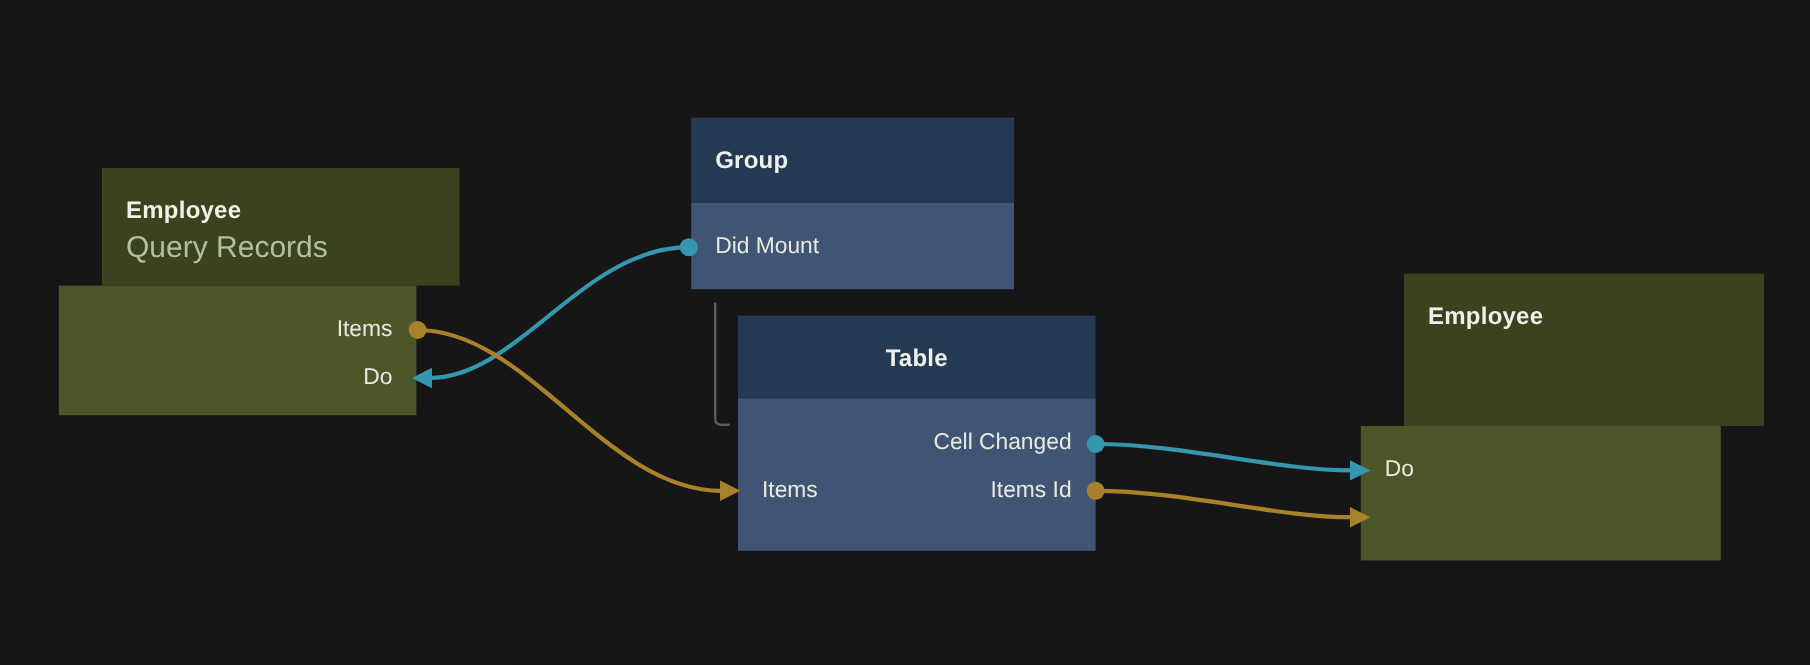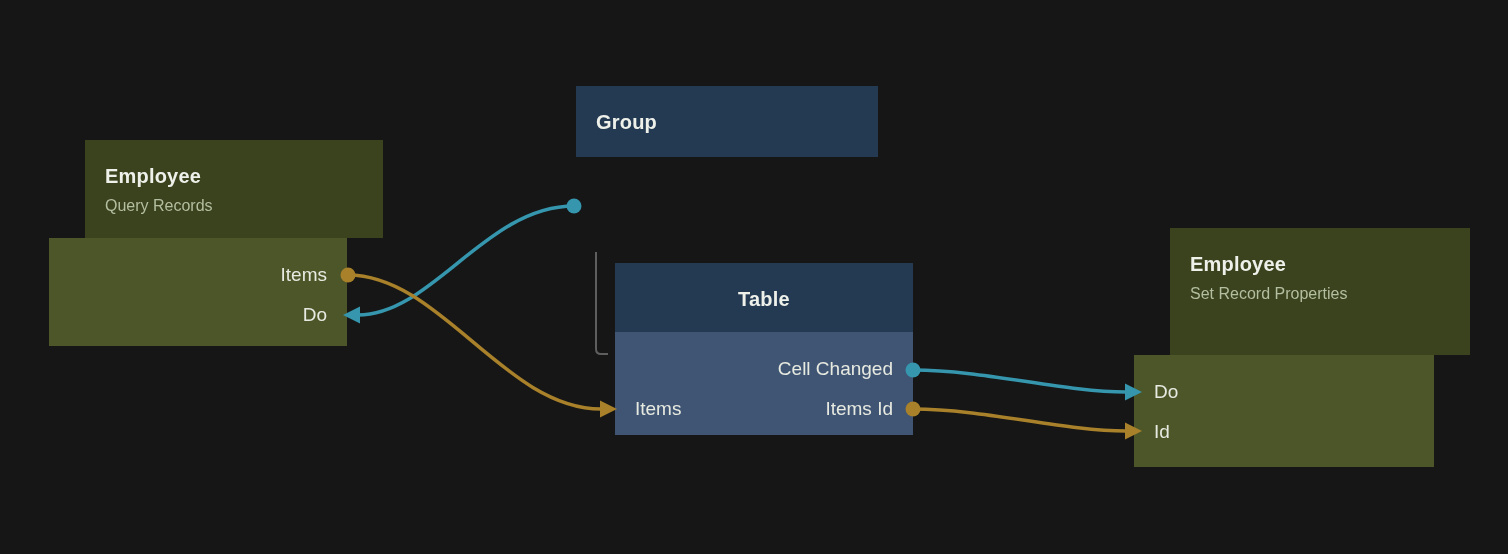--- a/index.html
+++ b/index.html
@@ -16,21 +16,21 @@
   .node-body   { box-sizing: border-box; padding: 17px 20px 0 20px; width: 100%; }
   .green .node-header { background: var(--green-header, #3a431e); margin-left: 36px; }
   .green .node-body   { background: var(--green-body, #4d5629); }
   .blue  .node-header { background: var(--blue-header, #243a53); }
   .blue  .node-body   { background: var(--blue-body, #405573); }
   .node-title {
     font-size: 20px; font-weight: 700; line-height: 30px;
     color: var(--title-text, #eef0ea); letter-spacing: 0.2px;
   }
   .node-subtitle {
-    font-size: 16px; font-weight: 400; line-height: 30px;
+    font-size: 25px; font-weight: 400; line-height: 30px;
     color: var(--subtitle-text, #b4bea0);
   }
   .node-subtitle.wrap { max-width: 175px; }
   .port-row { height: 40px; line-height: 40px; font-size: 19px; color: var(--port-text, #e7eae1); }
   .align-right { text-align: right; }
   .split { display: flex; justify-content: space-between; }
   svg.connections { position: absolute; left: 0; top: 0; pointer-events: none; }
   .wire { fill: none; stroke-width: 3.5; stroke-linecap: round; }
   .wire.teal   { stroke: var(--wire-teal, #3596ae); }
   .wire.orange { stroke: var(--wire-orange, #a8812a); }
@@ -51,52 +51,53 @@
     <div class="node-body" style="height:108px;">
       <div class="port-row align-right">
         <span class="port-label">Items</span>
       </div>
       <div class="port-row align-right">
         <span class="port-label">Do</span>
       </div>
     </div>
   </div>
 
-  <div class="node blue" style="left:576px; top:86px; width:302px;border-radius:12px;">
+  <div class="node blue" style="left:576px; top:98px; width:269px;border-radius:12px;">
     <div class="node-header" style="height:71px;">
       <div class="node-title">Group</div>
+    </div>
+    <div class="node-body" style="height:72px;">
+      <div class="port-row">
+        <span class="port-label">Did Mount</span>
+      </div>
     </div>
   </div>
 
   <div class="node blue" style="left:615px; top:263px; width:298px;">
     <div class="node-header" style="height:69px;text-align:center;">
       <div class="node-title">Table</div>
     </div>
-    <div class="node-body" style="height:103px;">
+    <div class="node-body" style="height:127px;">
       <div class="port-row align-right">
         <span class="port-label">Cell Changed</span>
       </div>
       <div class="port-row split">
         <span class="port-label">Items</span>
         <span class="port-label">Items Id</span>
       </div>
     </div>
   </div>
 
   <div class="node green" style="left:1134px; top:228px; width:300px;">
     <div class="node-header" style="height:127px;">
       <div class="node-title">Employee</div>
-      <div class="node-subtitle wrap">Set Record Properties</div>
     </div>
     <div class="node-body" style="height:112px;">
       <div class="port-row">
         <span class="port-label">Do</span>
-      </div>
-      <div class="port-row">
-        <span class="port-label">Id</span>
       </div>
     </div>
   </div>
 
   <svg class="connections" width="1508" height="554" viewBox="0 0 1508 554">
 
     <g>
       <path class="child-link" d="M596 252 L596 349 Q596 354 601 354 L608 354"></path>
     </g>
 

